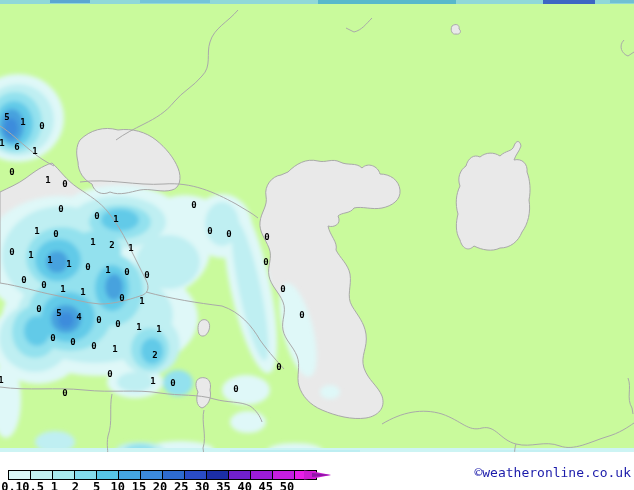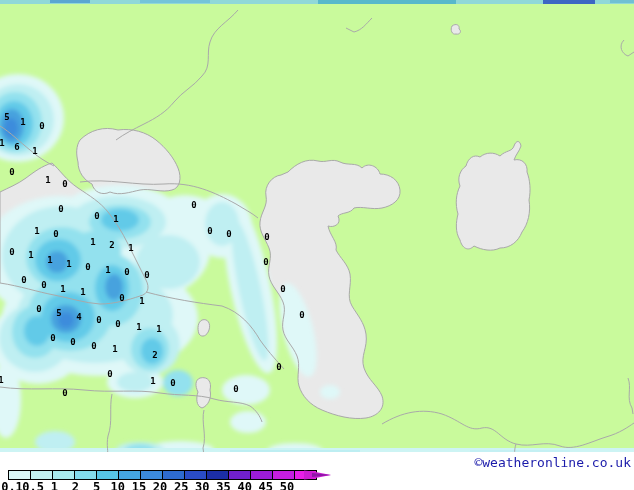--- a/index.html
+++ b/index.html
@@ -14,21 +14,21 @@
       color:#000;border-bottom:1px solid #000;padding:0 6px 1px 0;white-space:pre;}
   #legend-bar{position:absolute;left:8px;top:18px;height:8px;display:flex;border:1px solid #000;}
   #legend-bar .cell{width:21px;height:8px;border-right:1px solid #000;}
   #legend-bar .cell:last-child{border-right:none;}
   .arrow-svg{position:absolute;left:304px;top:18px;}
   #legend-labels{position:absolute;left:0;top:28px;width:360px;height:12px;}
   #legend-labels .ll{position:absolute;width:34px;text-align:center;
       font:bold 12px "DejaVu Sans Mono",monospace;color:#000;}
   .footer{position:absolute;right:3px;top:454px;text-align:right;z-index:5;}
   .ts{font:13px "DejaVu Sans Mono",monospace;color:#000;white-space:pre;}
-  .cr{font:13px "DejaVu Sans Mono",monospace;margin-top:1px;}
+  .cr{font:13px "DejaVu Sans Mono",monospace;margin-top:11px;}
 </style>
 </head>
 <body>
 
 <div class="stage">
 
   <svg class="map" width="634" height="456" viewBox="0 0 634 456">
     <defs>
       <filter id="soft" x="-30%" y="-30%" width="160%" height="160%">
         <feGaussianBlur stdDeviation="2.2"></feGaussianBlur>

